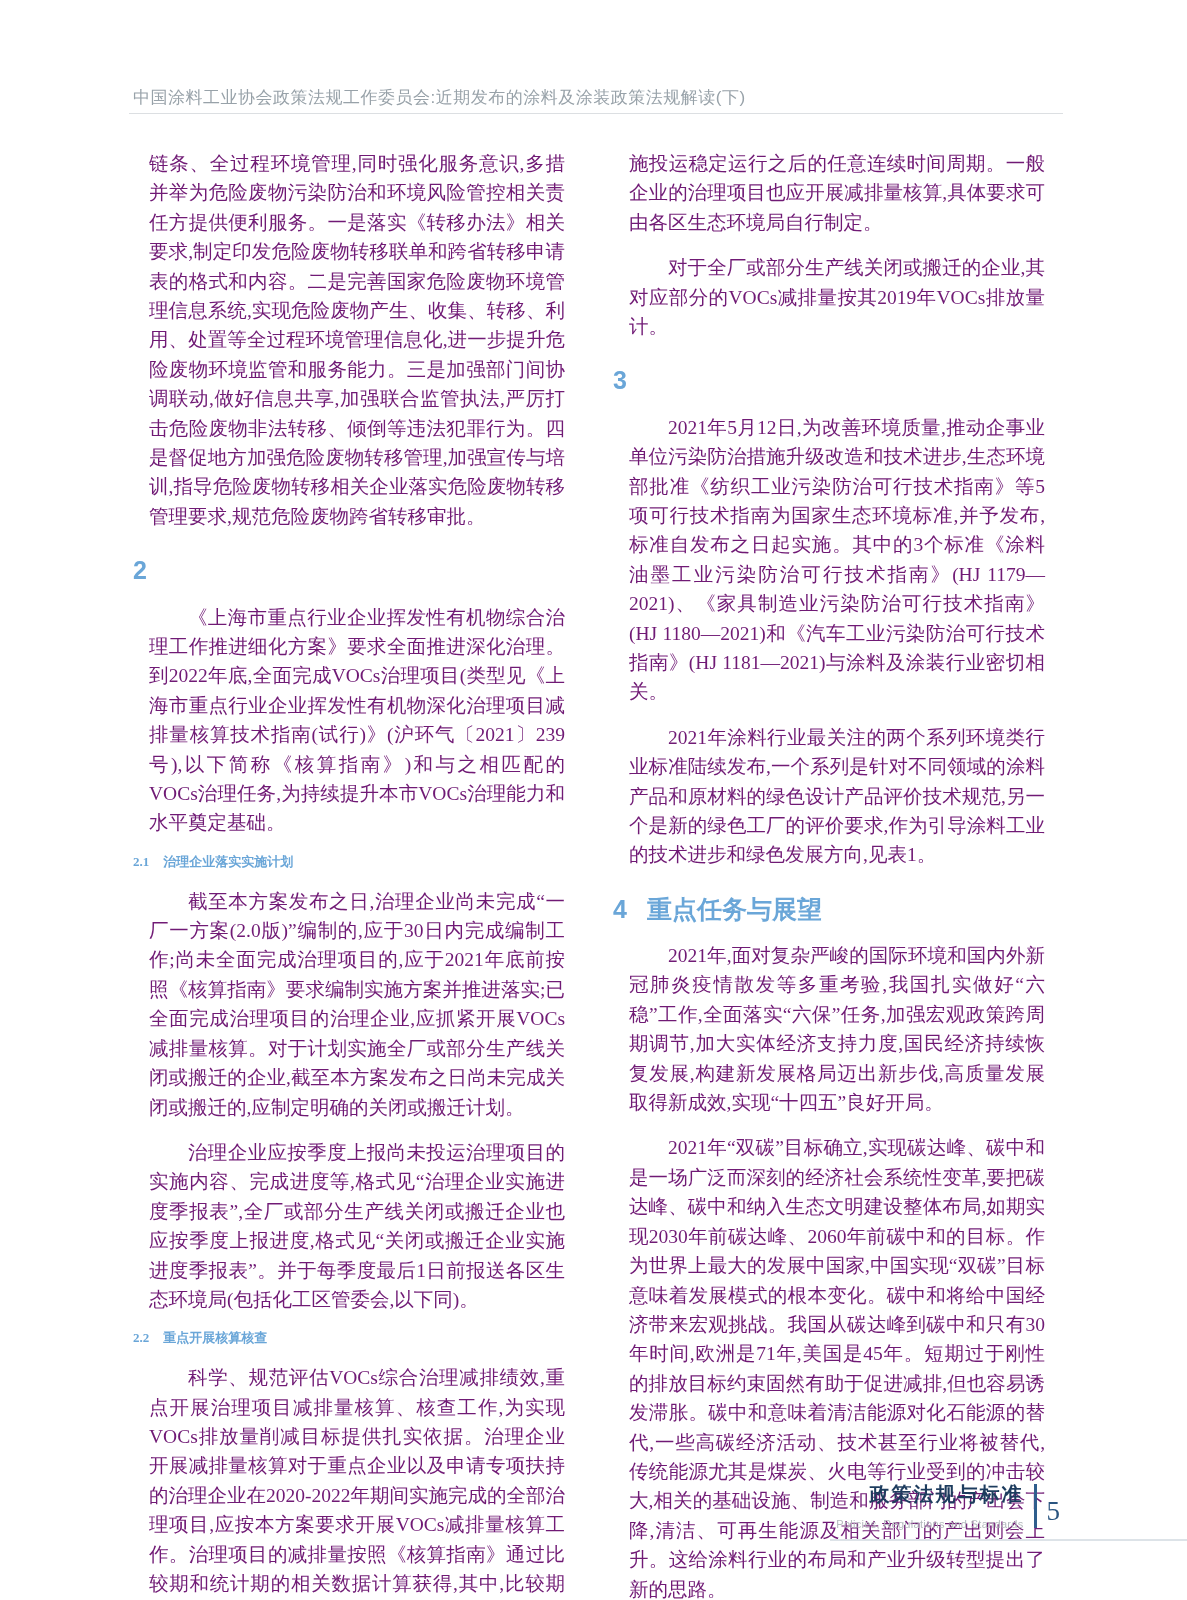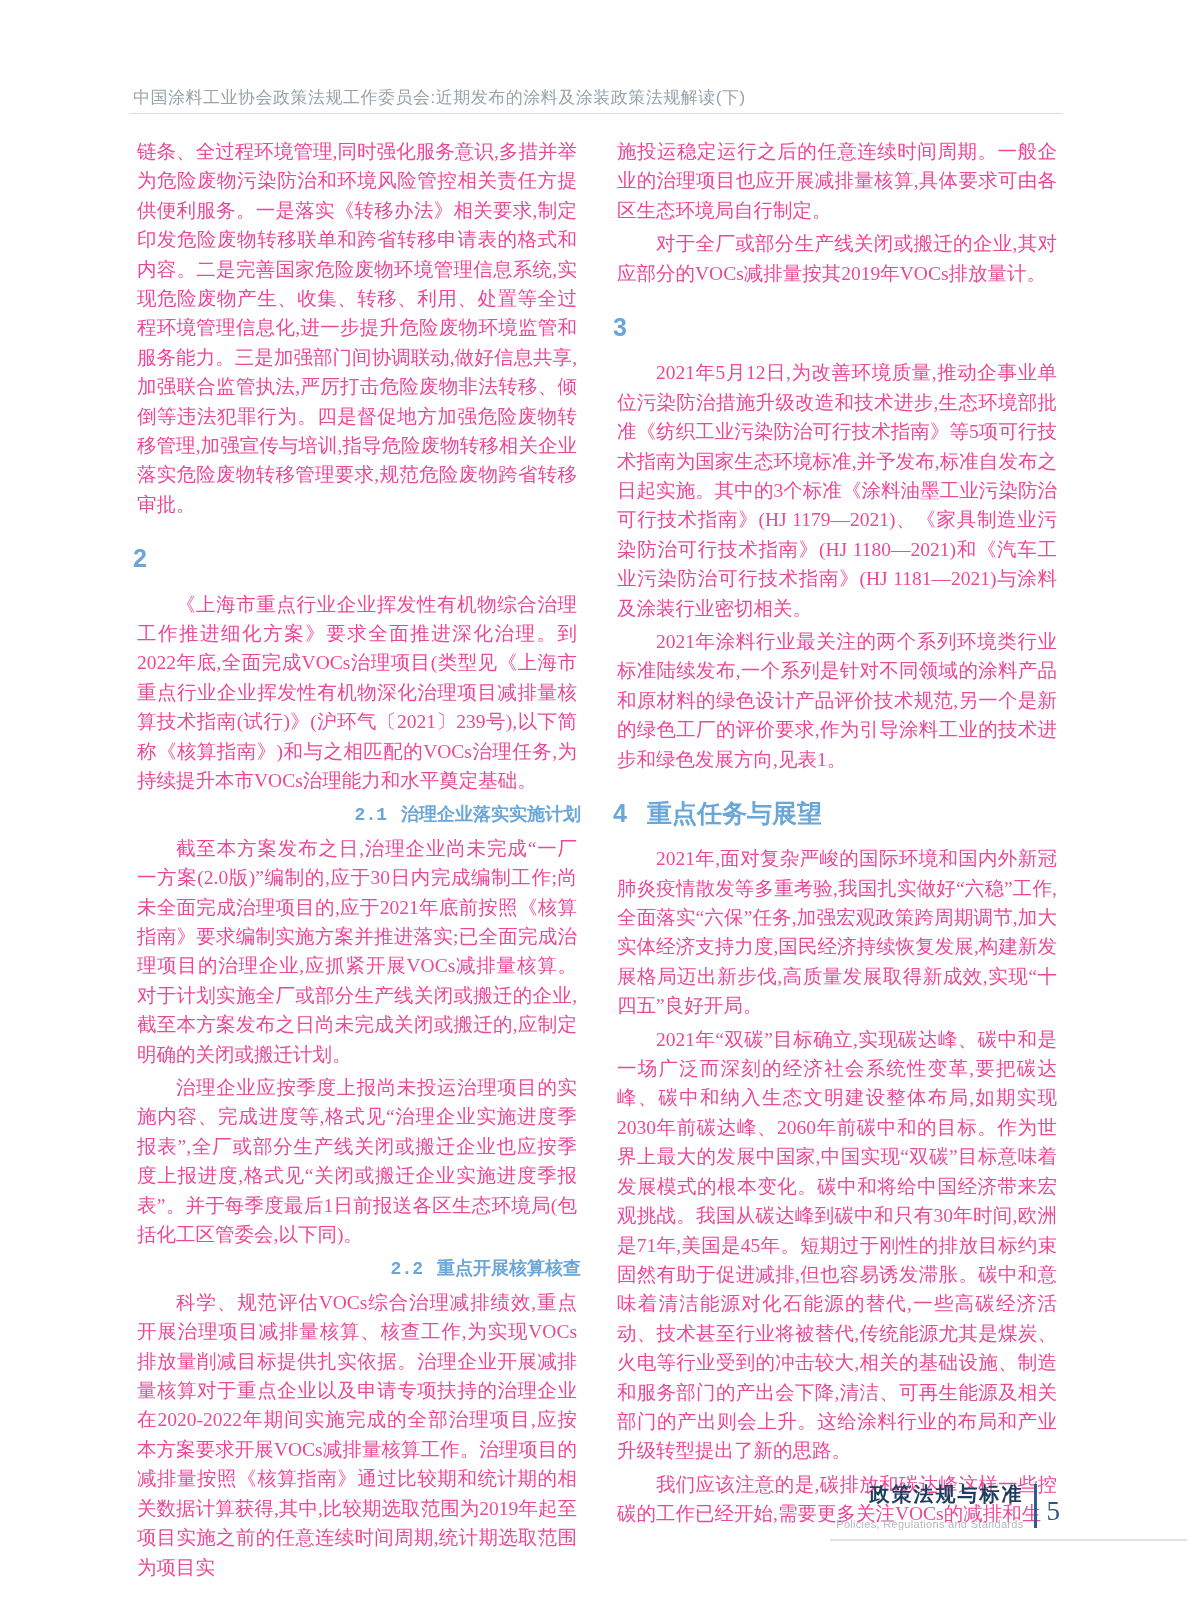--- a/index.html
+++ b/index.html
@@ -26,50 +26,49 @@
     background: #dcdfe2;
   }
   .content {
     position: absolute;
     top: 133px; left: 133px; width: 928px;
     display: flex;
     gap: 32px;
   }
   .col { width: 448px; }
   p.body {
-    margin: 4px;
+    margin: 16px;
     font-size: 19.5px;
     line-height: 29.4px;
     text-align: justify;
-    color: #ec4899;
+    color: #701a75;
     text-indent: 2em;
   }
   p.body.cont { text-indent: 0; }
   .h1 {
     display: flex;
     align-items: baseline;
     gap: 20px;
     margin: 24px 0 15px 0;
     font-family: "Liberation Sans", sans-serif;
     font-weight: bold;
     font-size: 25px;
     color: #6aa6d8;
     line-height: 1.25;
   }
   .h2 {
     display: flex;
     align-items: baseline;
     gap: 14px;
     margin: 9px 0 6px 0;
-    font-family: Liberation Mono, monospace;
+    font-family: Liberation Serif, serif;
     font-weight: bold;
-    font-size: 18px;
+    font-size: 13px;
     color: #6aa6d8;
     line-height: 1.3;
-    justify-content: flex-end;
   }
   .footer {
     position: absolute;
     top: 1482px; right: 127px;
     display: flex;
     align-items: center;
     gap: 10px;
   }
   .footer-text { text-align: right; }
   .footer-cn {

